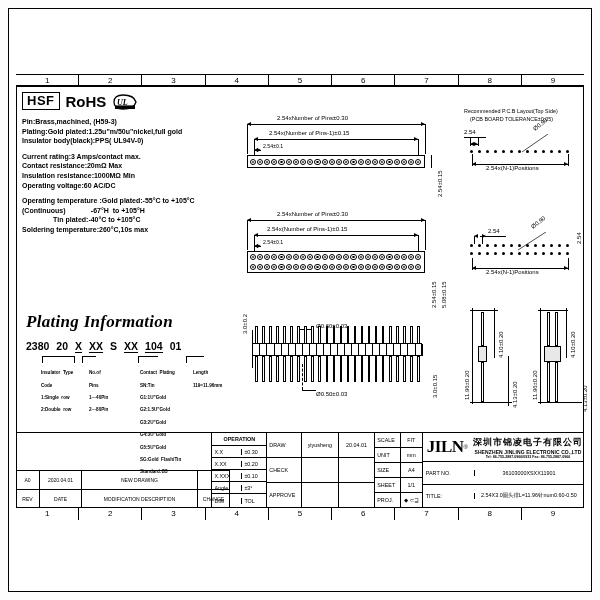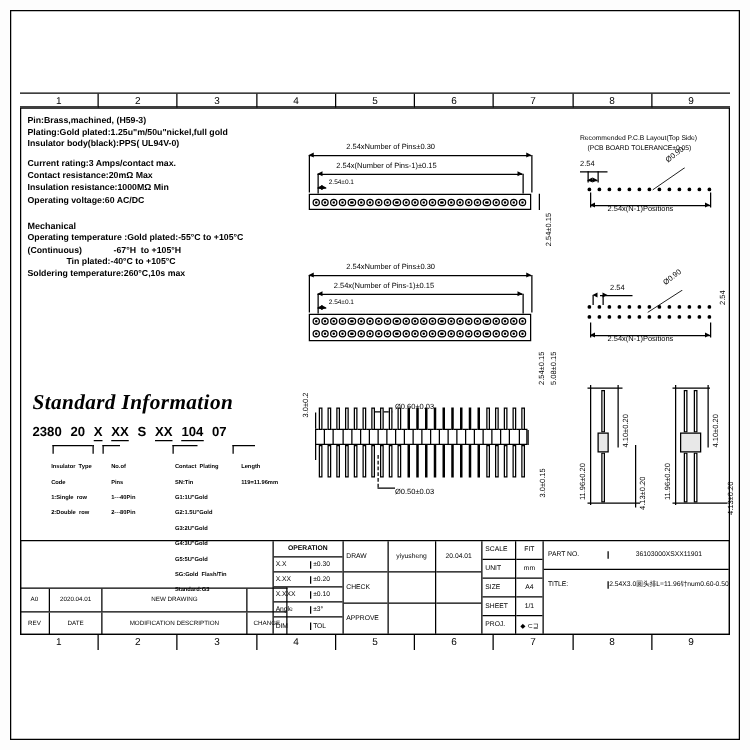--- a/index.html
+++ b/index.html
@@ -226,42 +226,52 @@
       <div class="cell">3</div>
       <div class="cell">4</div>
       <div class="cell">5</div>
       <div class="cell">6</div>
       <div class="cell">7</div>
       <div class="cell">8</div>
       <div class="cell">9</div>
     </div>
 
  <div id="specs">
+   <div class="hsf-row">
+     <span class="hsf-box">HSF</span>
+     <span class="rohs-text">RoHS</span>
+     <span class="ul-mark">
+       <svg width="26" height="17" viewBox="0 0 26 17">
+         <path d="M2 9 Q2 2 11 2 Q22 2 24 9 Q22 16 11 16 Q2 16 2 9 Z" fill="none" stroke="#000" stroke-width="1.3"></path>
+         <text x="5" y="12" font-size="8" font-family="Liberation Serif, serif" font-style="italic" font-weight="bold">UL</text>
+         <rect x="3" y="12.4" width="20" height="3.6" fill="#000"></rect>
+       </svg>
+     </span>
+   </div>
 
    <div class="spec-l">Pin:Brass,machined, (H59-3)</div>
    <div class="spec-l">Plating:Gold plated:1.25u"m/50u"nickel,full gold</div>
    <div class="spec-l">Insulator body(black):PPS( UL94V-0)</div>
 
    <div class="spec-gap"></div>
    <div class="spec-l">Current rating:3 Amps/contact max.</div>
    <div class="spec-l">Contact resistance:20mΩ Max</div>
    <div class="spec-l">Insulation resistance:1000MΩ Min</div>
    <div class="spec-l">Operating voltage:60 AC/DC</div>
 
    <div class="spec-gap"></div>
-   <div class="spec-h">Mechanical</div>
    <div class="spec-l">Operating temperature :Gold plated:-55°C to +105°C</div>
    <div class="spec-l">(Continuous)             -67°H  to +105°H</div>
    <div class="spec-l">                Tin plated:-40°C to +105°C</div>
    <div class="spec-l">Soldering temperature:260°C,10s max</div>
  </div>
 
  <div id="ordering">
-   <div class="ord-title">Standard Information</div>
-   <div class="ord-codes" id="ord-codes"><span>2380</span><span>20</span><span style="border-bottom: 1px solid rgb(0, 0, 0);">X</span><span style="border-bottom: 1px solid rgb(0, 0, 0);">XX</span><span>S</span><span style="border-bottom: 1px solid rgb(0, 0, 0);">XX</span><span style="border-bottom: 1px solid rgb(0, 0, 0);">104</span><span>07</span></div>
+   <div class="ord-title">Plating Information</div>
+   <div class="ord-codes" id="ord-codes"><span>2380</span><span>20</span><span style="border-bottom: 1px solid rgb(0, 0, 0);">X</span><span style="border-bottom: 1px solid rgb(0, 0, 0);">XX</span><span>S</span><span style="border-bottom: 1px solid rgb(0, 0, 0);">XX</span><span style="border-bottom: 1px solid rgb(0, 0, 0);">104</span><span>01</span></div>
    <div class="ord-legend" id="ord-legend">
 
      <div class="lead" style="left:16px;  top:0px;  width:32px; height:7px;"></div>
      <div class="lead-r" style="left:48px;  top:0px;  width:0px;  height:7px;"></div>
      <div class="lead" style="left:56px;  top:0px;  width:14px; height:7px;"></div>
      <div class="lead" style="left:112px; top:0px;  width:20px; height:7px;"></div>
      <div class="lead" style="left:160px; top:0px;  width:18px; height:7px;"></div>
 
      <div class="leg" style="left:6px;  top:8px;">
        <span>Insulator  Type</span><br>
@@ -836,20 +846,29 @@
    </div>
    <div class="tb-col" style="width:24px;">
      <div class="tb-cell tb-center" style="height:15px;">FIT</div>
      <div class="tb-cell tb-center" style="height:15px;">mm</div>
      <div class="tb-cell tb-center" style="height:15px;">A4</div>
      <div class="tb-cell tb-center" style="height:15px;">1/1</div>
      <div class="tb-cell tb-center" style="height:14px; border-bottom:none;">◆ ⊂⊒</div>
    </div>
 
    <div class="tb-col" style="flex:1;">
+     <div class="tb-cell" style="height:30px; padding:0;">
+       <span class="jiln-logo" style="padding-left:4px;">JILN</span>
+       <span style="font-size:6px; vertical-align:top;">®</span>
+       <span style="display:flex; flex-direction:column; margin-left:5px; align-items:center;">
+         <span class="cn-name">深圳市锦凌电子有限公司</span>
+         <span class="en-name">SHENZHEN JINLING ELECTRONIC CO.,LTD</span>
+         <span class="tel-line">Tel: 86-755-2887-0966/0933    Fax: 86-755-2887-0966</span>
+       </span>
+     </div>
      <div class="tb-cell" style="height:23px; padding:0;">
        <span style="width:52px; border-right:1px solid #000; padding-left:3px;">PART NO.</span>
        <span style="flex:1; text-align:center;">36103000XSXX11901</span>
      </div>
      <div class="tb-cell" style="height:23px; padding:0; border-bottom:none;">
        <span style="width:52px; border-right:1px solid #000; padding-left:3px;">TITLE:</span>
        <span style="flex:1; text-align:center; font-size:5.4px;">2.54X3.0圆头排L=11.96针num0.60-0.50</span>
      </div>
    </div>
  </div>

